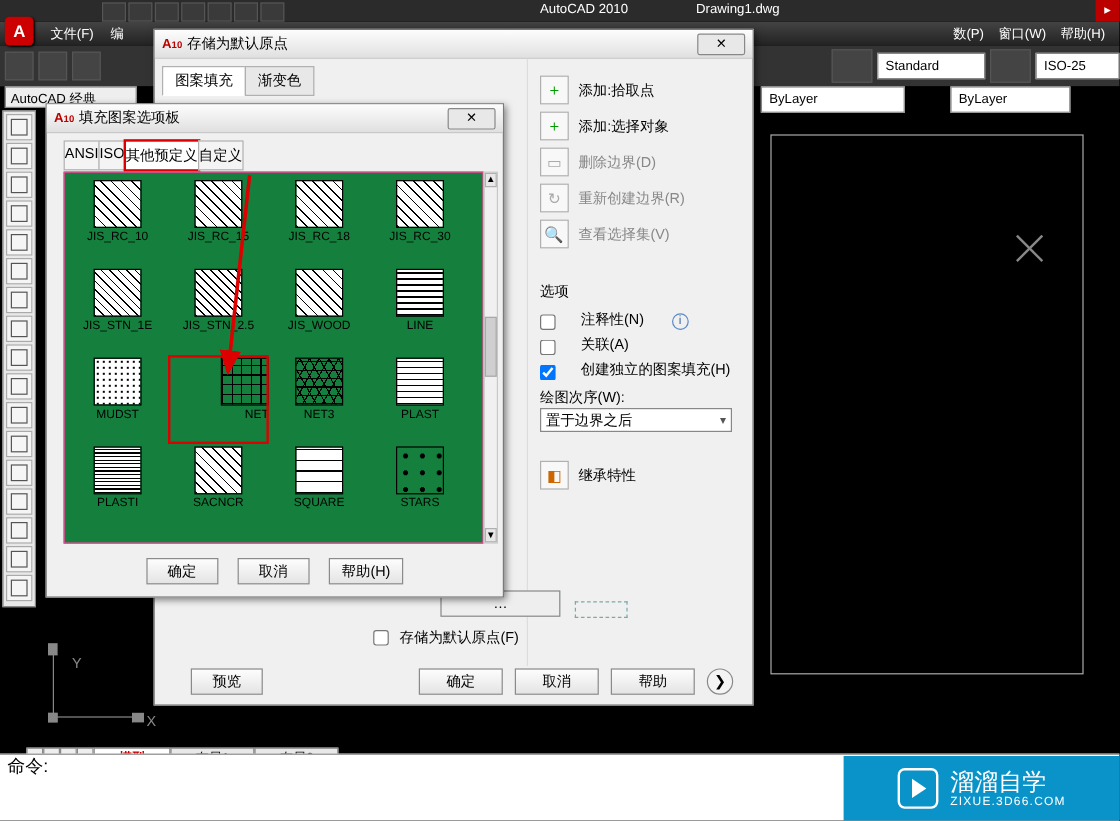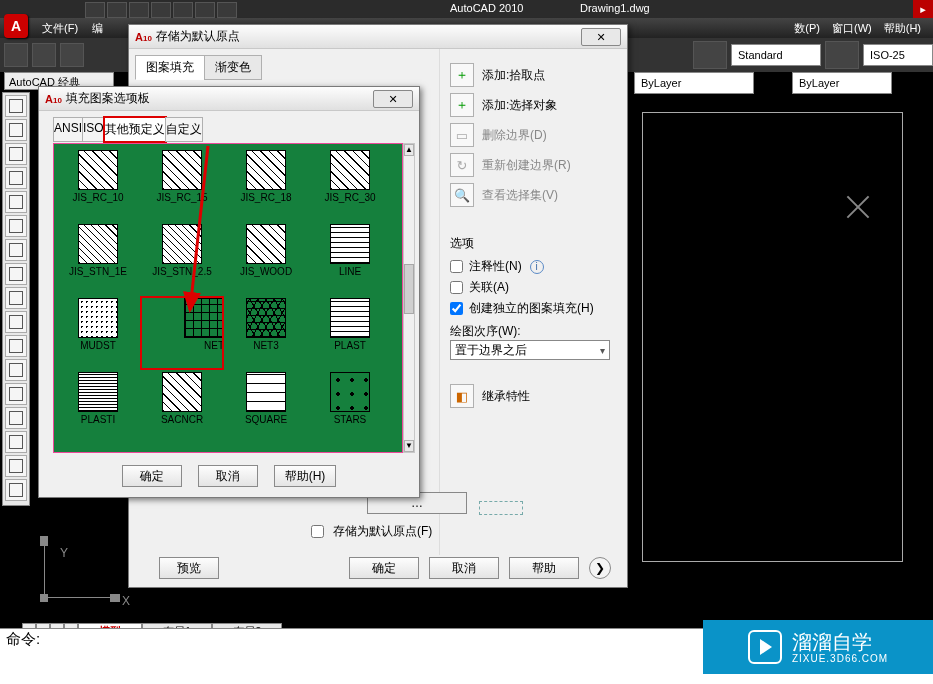--- a/index.html
+++ b/index.html
@@ -57,21 +57,21 @@
   .hatch-body { display:flex; height:506px; }
   .hatch-left { width:310px; padding:6px; }
   .hatch-right { flex:1; padding:8px 10px; border-left:1px solid #ddd; }
   .tab-ctrl { display:flex; }
   .tab-ctrl div { padding:3px 10px; border:1px solid #b0b0b0; background:#e8e8e8; margin-right:-1px; }
   .tab-ctrl div.active { background:#fff; border-bottom-color:#fff; }
   .section-title { font-size:12px; margin:2px 0 6px 0; }
   .boundary-row { display:flex; align-items:center; margin:6px 0; gap:8px; color:#000; }
   .boundary-row.gray { color:#888; }
   .icon-btn { width:24px; height:24px; border:1px solid #b0b0b0; background:#f8f8f8; display:flex; align-items:center; justify-content:center; font-size:13px; }
-  .opt-row { margin:4px 0; display:flex; align-items:center; gap:6px; }
+  .opt-row { margin:4px 0; display:flex; align-items:flex-end; gap:21px; }
   .opt-row input { margin:0; }
   .combo { width:160px; height:20px; border:1px solid #888; background:#fff; display:flex; align-items:center; padding:0 4px; justify-content:space-between; }
   .combo::after { content:"▾"; font-size:10px; color:#555; }
   .dlg-buttons { position:absolute; bottom:8px; right:16px; display:flex; gap:10px; align-items:center;}
   .btn { min-width:70px; height:22px; border:1px solid #8a8a8a; background:linear-gradient(#fdfdfd,#e4e4e4); text-align:center; line-height:20px; font-size:12px; padding:0 10px; }
   .btn.small { min-width:60px; }
   .round-btn { width:22px; height:22px; border:1px solid #8a8a8a; border-radius:11px; background:#f4f4f4; text-align:center; line-height:20px; font-size:12px;}
   .preview-btn { position:absolute; bottom:8px; left:30px; }
   .inner-panel { position:absolute; left:170px; bottom:42px; width:236px; }
   .inner-panel .boxed-btn { width:100px; height:22px; margin:4px auto; border:1px solid #888; background:#eee; text-align:center; line-height:20px; }
@@ -99,21 +99,21 @@
   .p-diag { background:repeating-linear-gradient(45deg,#000 0 1px,#fff 1px 6px); }
   .p-diag2 { background:repeating-linear-gradient(45deg,#000 0 1px,#fff 1px 5px),repeating-linear-gradient(45deg,#000 0 1px,transparent 1px 3px); }
   .p-hline { background:repeating-linear-gradient(0deg,#000 0 1px,#fff 1px 5px); }
   .p-grid  { background:repeating-linear-gradient(0deg,#000 0 1px,transparent 1px 8px),repeating-linear-gradient(90deg,#000 0 1px,transparent 1px 8px); }
   .p-dots  { background:radial-gradient(#000 1px,#fff 1px); background-size:5px 5px; }
   .p-brick { background:repeating-linear-gradient(0deg,#000 0 1px,#fff 1px 9px),repeating-linear-gradient(90deg,#000 0 1px,transparent 1px 14px); }
   .p-stars { background:radial-gradient(circle at 50% 50%,#000 2px,transparent 2px); background-size:14px 14px; }
   .p-tri   { background:repeating-linear-gradient(60deg,#000 0 1px,transparent 1px 7px),repeating-linear-gradient(-60deg,#000 0 1px,transparent 1px 7px),repeating-linear-gradient(0deg,#000 0 1px,transparent 1px 7px); }
   .p-thinh { background:repeating-linear-gradient(0deg,#000 0 1px,#fff 1px 3px); }
   
-  .watermark { position:absolute; right:0; bottom:10px; width:230px; height:54px; background:#0a93c8; color:#fff; display:flex; align-items:center; justify-content:center; gap:10px; font-size:20px; z-index:60; }
+  .watermark { position:absolute; right:0; bottom:0; width:230px; height:54px; background:#0a93c8; color:#fff; display:flex; align-items:center; justify-content:center; gap:10px; font-size:20px; z-index:60; }
   .watermark .play { width:34px; height:34px; border:2px solid #fff; border-radius:6px; display:flex; align-items:center; justify-content:center; }
   .watermark .play::after { content:""; border-left:12px solid #fff; border-top:8px solid transparent; border-bottom:8px solid transparent; margin-left:3px; }
   .watermark .txt { display:flex; flex-direction:column; line-height:1.1; }
   .watermark .sub { font-size:10px; letter-spacing:1px; }
   .help-i { display:inline-block; width:14px; height:14px; border:1px solid #5a8ac6; border-radius:50%; color:#3a6aa6; font-size:10px; text-align:center; line-height:12px; margin-left:2px;}
 </style>
 </head>
 <body>
 
 <div class="titlebar">

